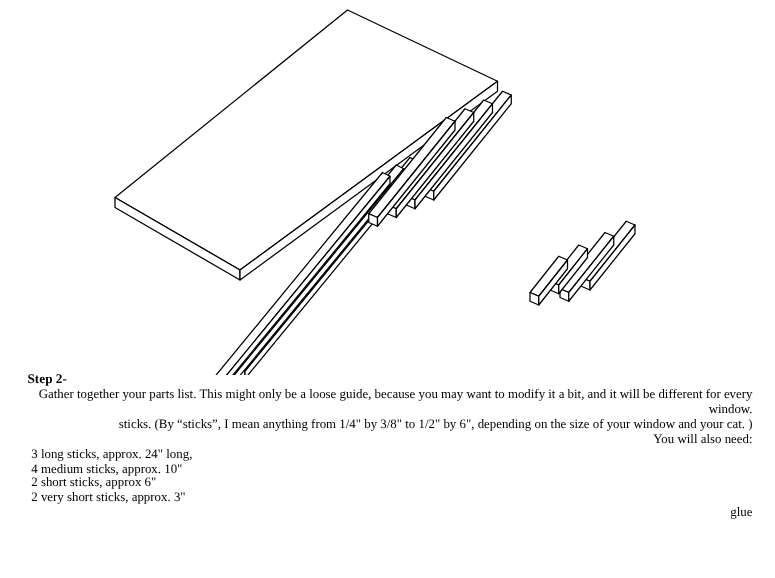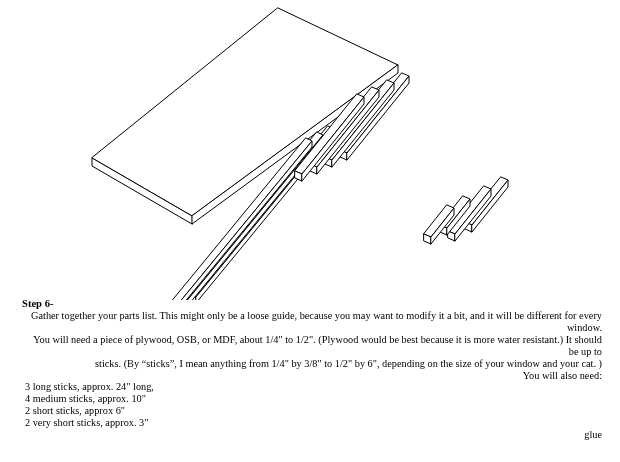--- a/index.html
+++ b/index.html
@@ -127,23 +127,22 @@
         <polygon points="447,205 454,208 431,237 424,234"></polygon>
         <polygon points="424,234 431,237 431,244 424,241"></polygon>
         <polygon points="431,237 454,208 454,215 431,244"></polygon>
       </g>
 
     </g>
   </svg>
 </div>
 
 <div id="text-block">
-  <p class="step-title">Step 6-</p>
+  <p class="step-title">Step 2-</p>
   <p class="para">Gather together your parts list.  This might only be a loose guide, because you may want to modify it a bit, and it will be different for every window.</p>
-  <p class="para">You will need a piece of plywood, OSB, or MDF, about 1/4" to 1/2".  (Plywood would be best because it is more water resistant.)  It should be up to</p>
   <p class="para">sticks. (By “sticks”, I mean anything from 1/4" by 3/8" to 1/2" by 6", depending on the size of your window and your cat. )</p>
   <p class="noindent">You will also need:</p>
   <p class="list-line">3 long sticks, approx. 24" long,</p>
   <p class="list-line">4 medium sticks, approx. 10"</p>
   <p class="list-line">2 short sticks, approx 6"</p>
   <p class="list-line">2 very short sticks, approx. 3"</p>
   <p class="noindent">glue</p>
 
 </div>
 

